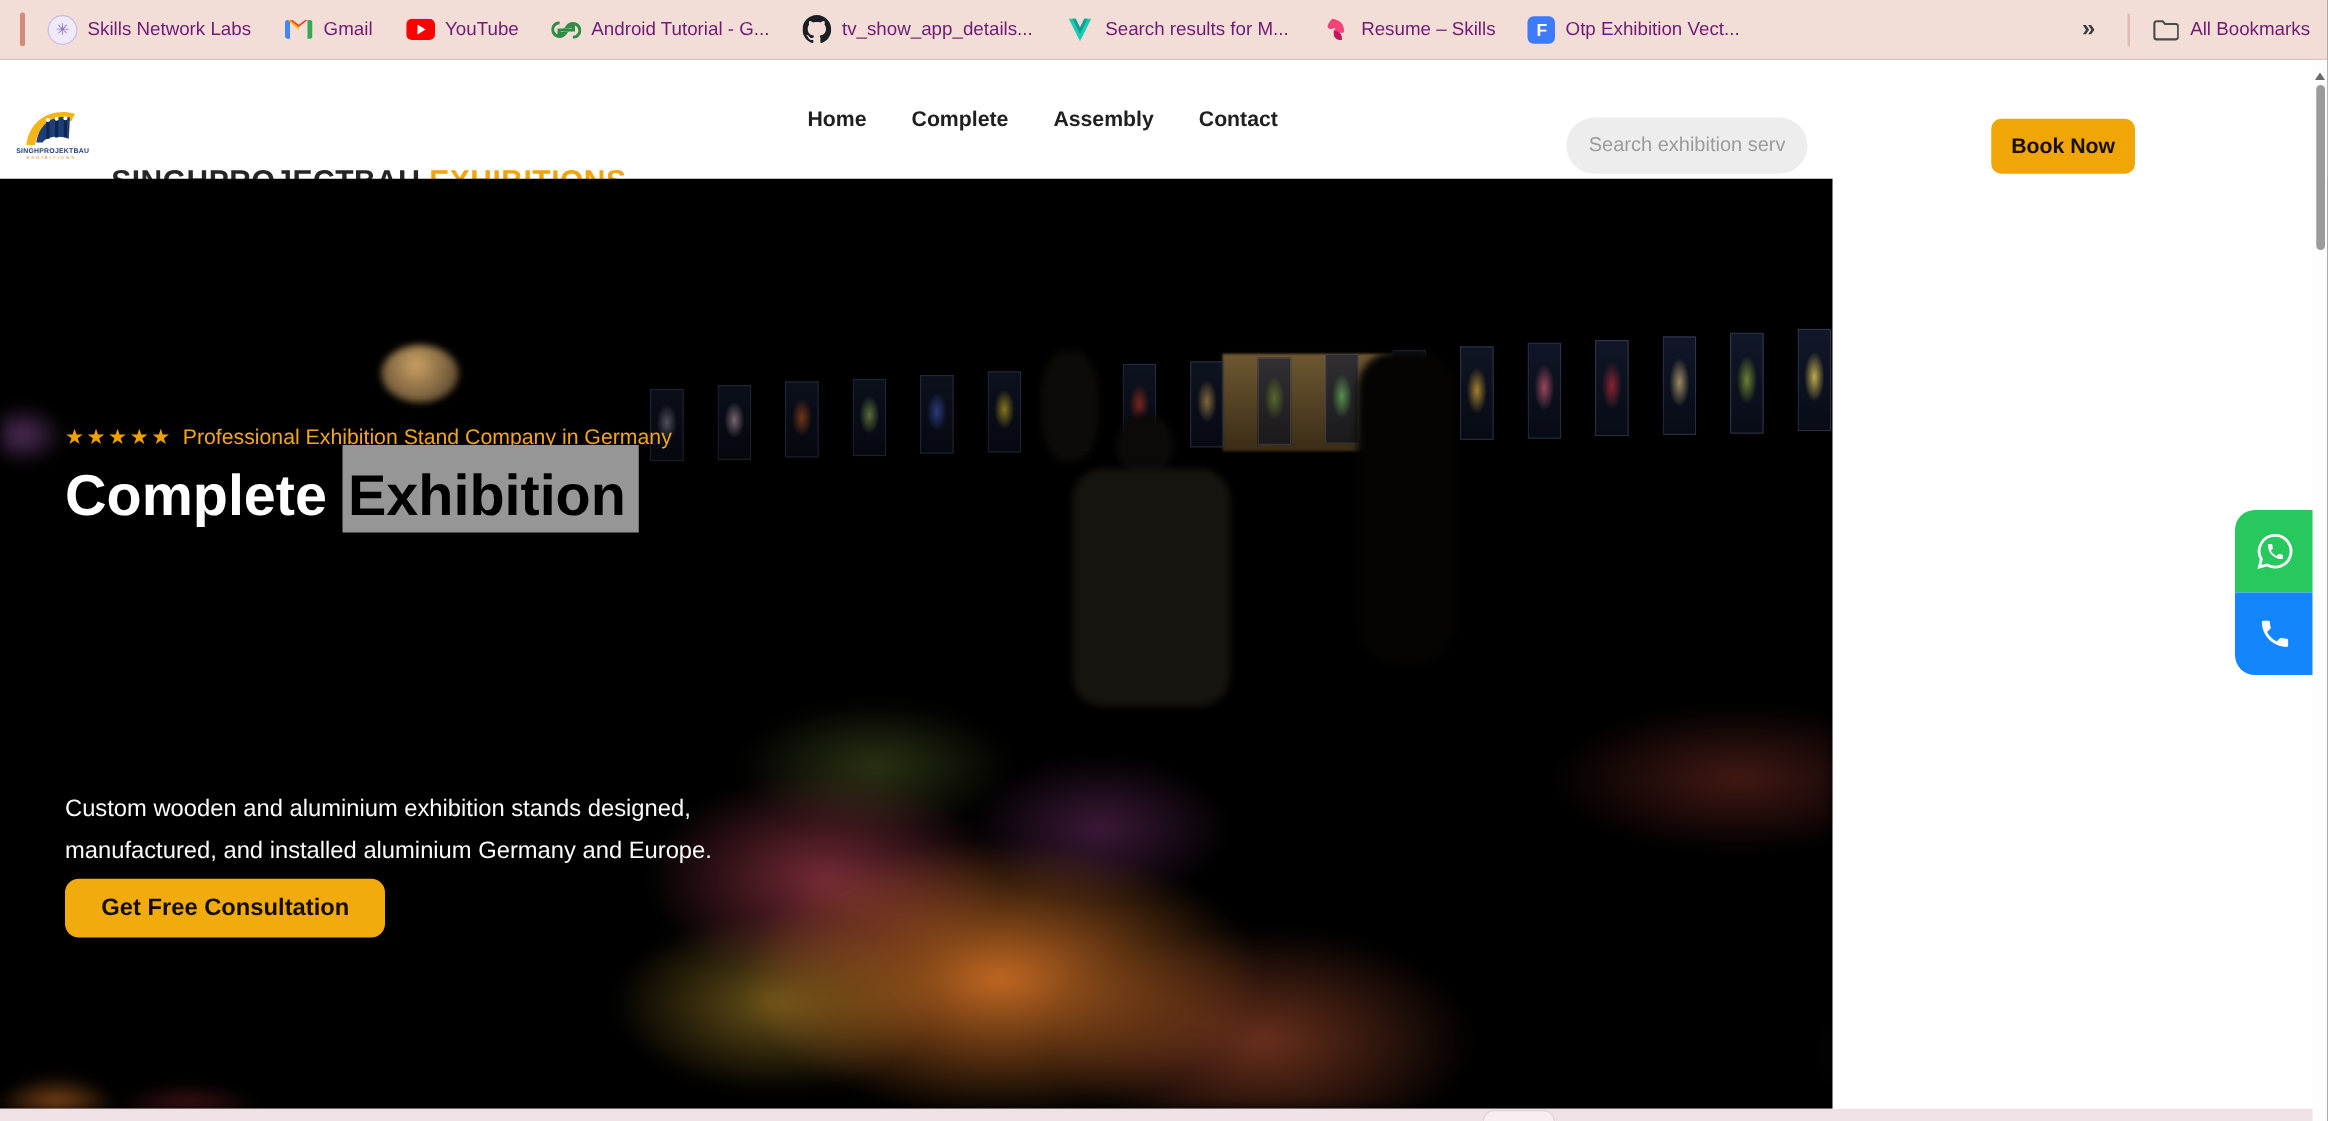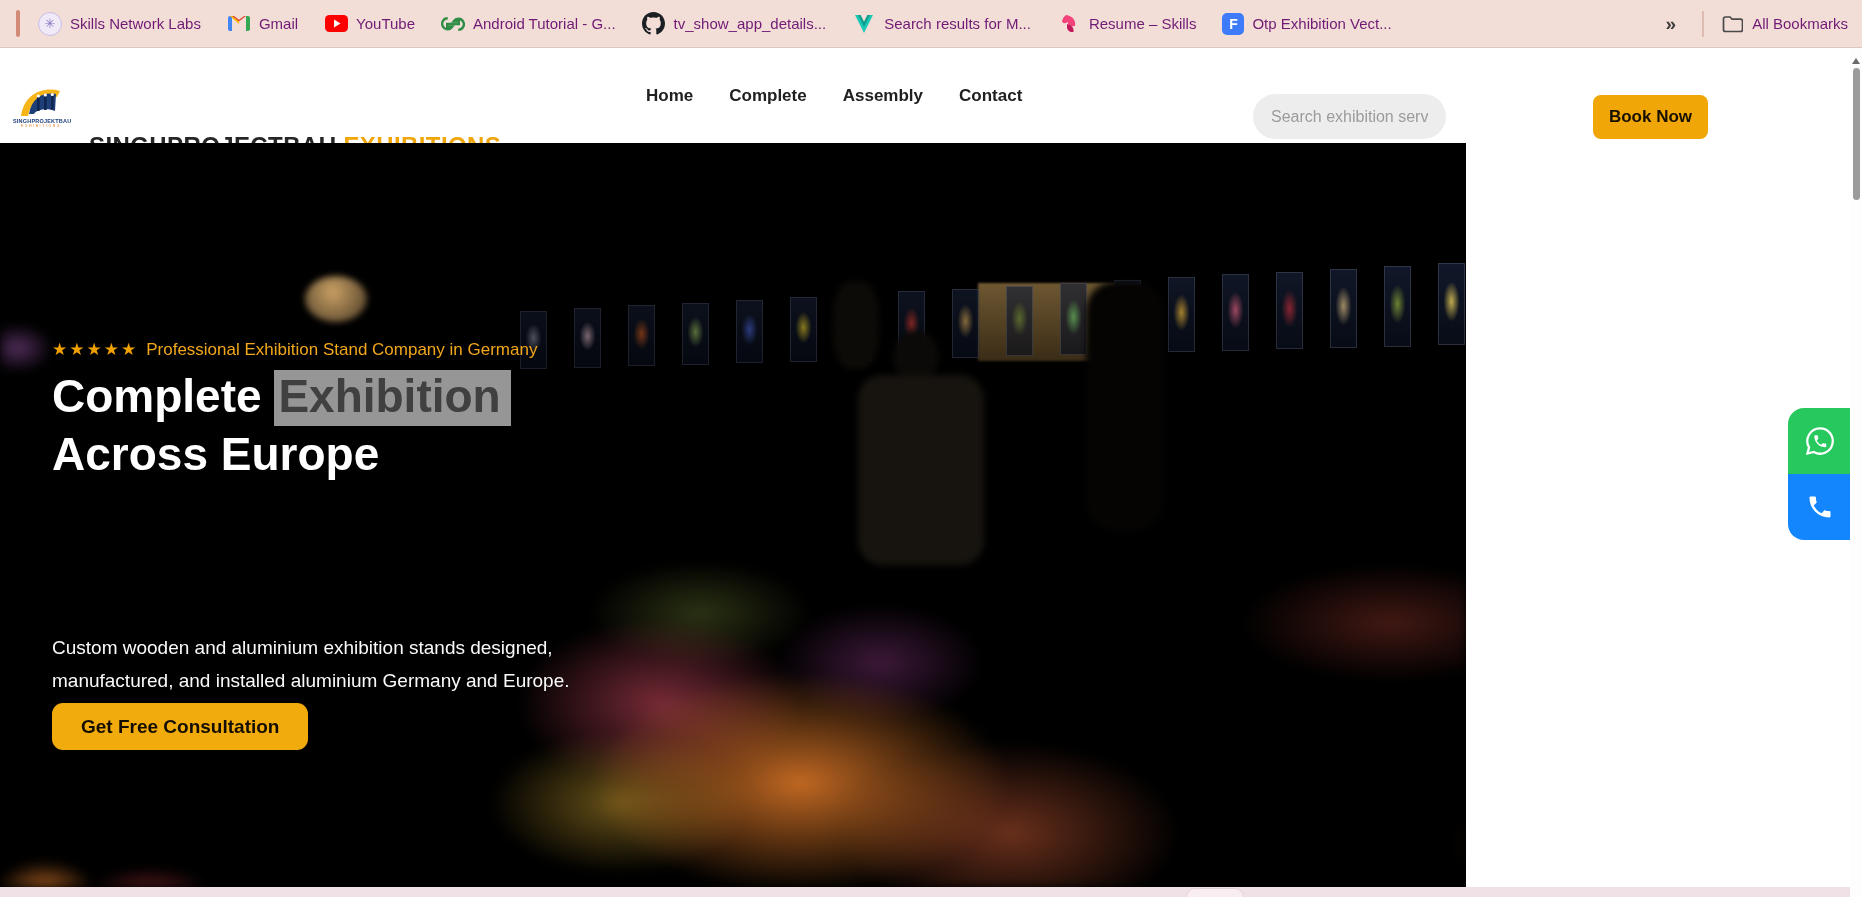--- a/index.html
+++ b/index.html
@@ -69,21 +69,21 @@
   .dark-head-1 { left:833px; top:138px; width:46px; height:88px; border-radius:40%; background:#0d0b07; }
   .shirt-fig-head { left:893px; top:188px; width:46px; height:52px; border-radius:50%; background:#0c0a08; }
   .shirt-fig-body { left:858px; top:232px; width:126px; height:190px; border-radius:24px; background:#17140f; }
   .dark-fig-2 { left:1086px; top:138px; width:78px; height:250px; border-radius:30px; background:#050403; }
   .dark-fig-3 { left:1690px; top:120px; width:130px; height:230px; border-radius:36px; background:#060404; }
 
   .tagline { position:absolute; left:52px; top:196px; font-size:17px; color:#f2a71b; white-space:nowrap; }
   .tagline .stars { letter-spacing:2px; margin-right:8px; color:#f0a000; }
   .hero h1 { position:absolute; left:52px; top:224px; width:560px; font-size:46px; line-height:58px;
              font-weight:700; color:#ffffff; }
-  .hl { background:#969696; color:#404040; padding:0 10px 4px 4px; }
+  .hl { background:#969696; color:#000000; padding:14px 10px 4px 4px; }
   .hero-para { position:absolute; left:52px; top:488px; width:570px; font-size:19px; line-height:33px; color:#fafafa; }
   .cta { position:absolute; left:52px; top:560px; height:47px; padding:0 29px; border:none; border-radius:11px;
          background:#f2ab0c; color:#140e00; font-size:19px; font-weight:700; cursor:pointer;
          font-family:"Liberation Sans",sans-serif; }
 
   
   .float-widget { position:absolute; left:1788px; top:408px; width:64px; }
   .float-btn { width:64px; height:66px; display:flex; align-items:center; justify-content:center;
                border:none; cursor:pointer; }
   .wa-btn { background:#27c95f; border-radius:16px 0 0 0; }
@@ -314,21 +314,20 @@
     <div class="fig shirt-fig-body"></div>
     <div class="fig dark-fig-2"></div>
     <div class="fig dark-fig-3"></div>
 
     <div class="tagline">
       <span class="stars">★★★★★</span><span>Professional Exhibition Stand Company in Germany</span>
     </div>
 
     <h1>
       <div><span>Complete </span><span class="hl">Exhibition</span></div>
-      <div>Across Europe</div>
     </h1>
 
     <p class="hero-para">Custom wooden and aluminium exhibition stands designed, manufactured, and installed aluminium Germany and Europe.</p>
 
     <button class="cta">Get Free Consultation</button>
   </div>
 
   <div class="float-widget">
     <button class="float-btn wa-btn">
       <svg width="32" height="32" viewBox="0 0 24 24">

